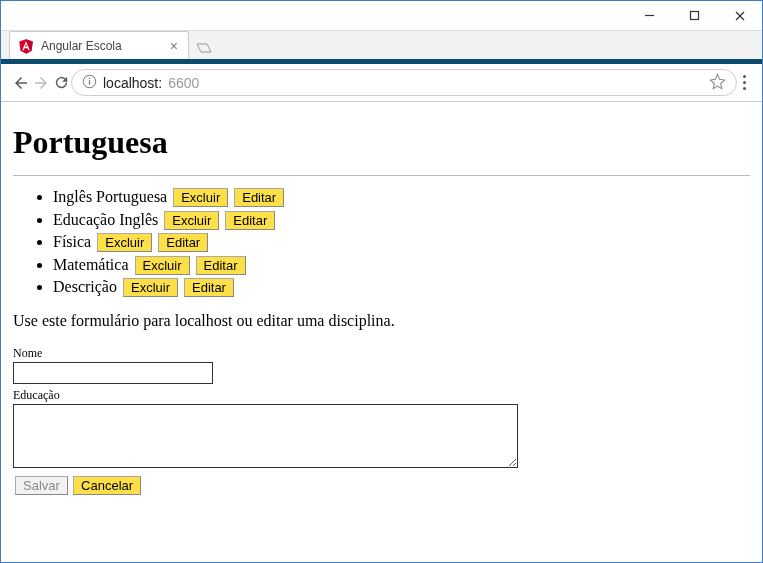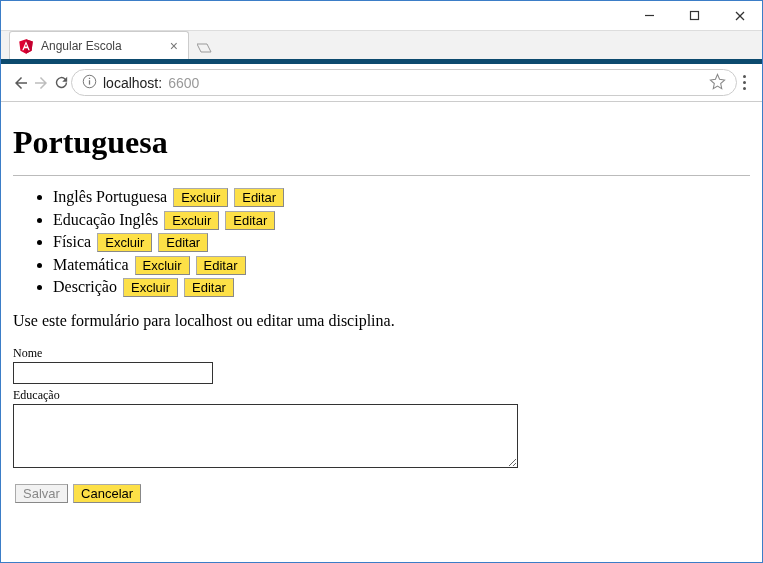--- a/index.html
+++ b/index.html
@@ -94,21 +94,21 @@
       font-size:13px;
     }
     textarea.desc {
       font-family: monospace;
       width: 505px; height: 64px;
       border:1.5px solid #333;
       padding:2px 3px;
       font-size:13px;
       resize: both;
     }
-    .form-actions { margin-top: 12px; }
+    .form-actions { margin-top: 4px; }
     .ang-icon {
       width:16px; height:16px;
     }
   </style>
 </head>
 <body>
 
 <div class="titlebar">
   <div class="win-btn">
     <svg width="11" height="11" viewBox="0 0 11 11">

